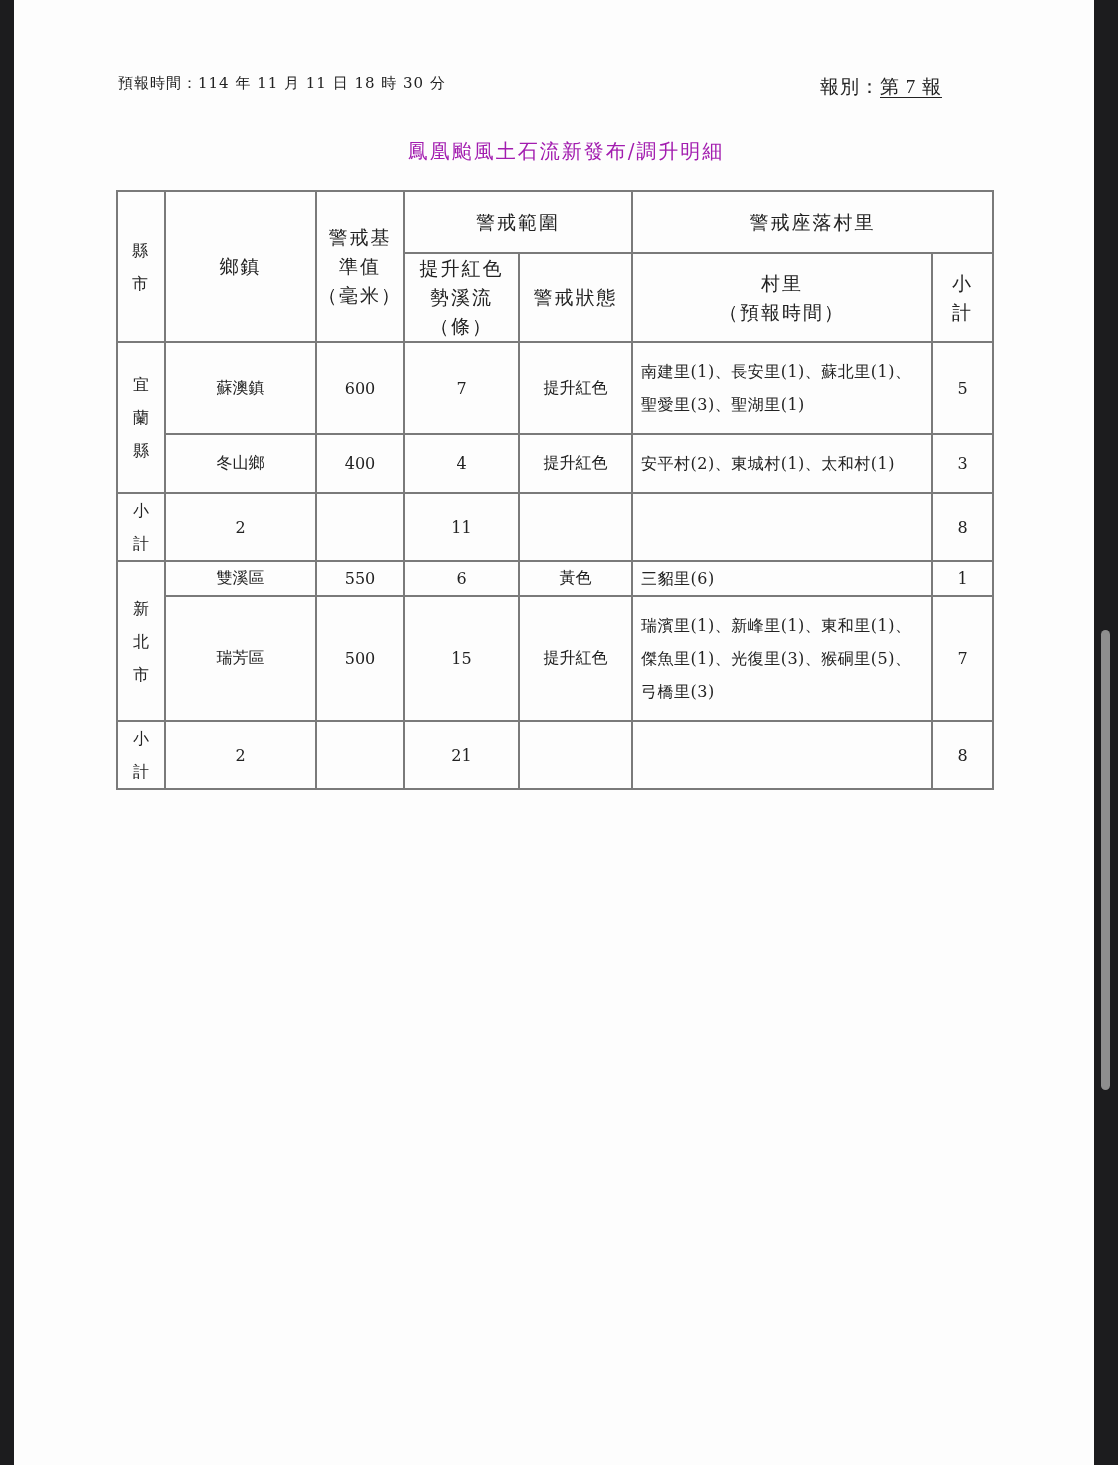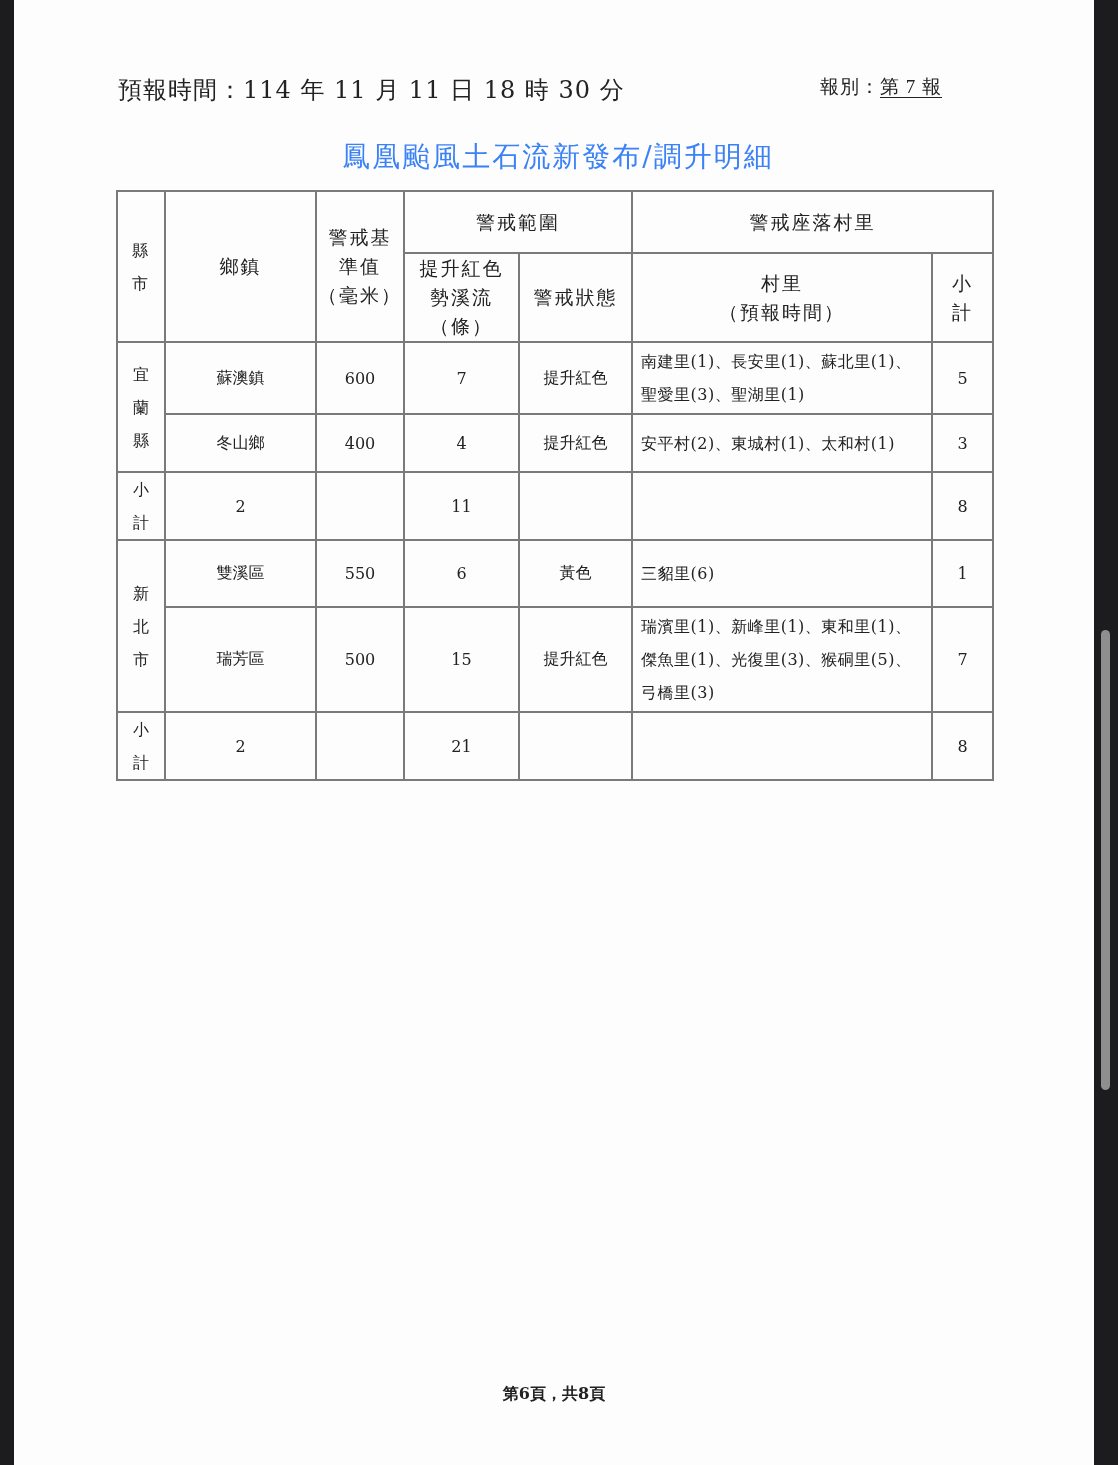--- a/index.html
+++ b/index.html
@@ -3,33 +3,33 @@
 <meta charset="utf-8">
 <style>
   html, body { margin:0; padding:0; }
   body {
     width:1118px; height:1465px; background:#1c1c1e; position:relative; overflow:hidden;
     font-family: "DejaVu Serif", "Liberation Serif", serif; color:#222;
   }
   .page {
     position:absolute; left:14px; top:0; width:1080px; height:1465px; background:#fdfdfd;
   }
-  .hdr-left { position:absolute; left:104px; top:74px; font-size:24px; letter-spacing:1px; }
+  .hdr-left { position:absolute; left:104px; top:74px; font-size:15px; letter-spacing:1px; }
   .hdr-right { position:absolute; left:806px; top:74px; font-size:19px; letter-spacing:1px; }
   .hdr-right .u { text-decoration:underline; text-underline-offset:4px;font-family:Liberation Serif, serif; }
-  .title { position:absolute; left:4px; width:1080px; top:138px; text-align:center; font-size:28px; letter-spacing:2px; color:#3b82f6; }
+  .title { position:absolute; left:12px; width:1080px; top:138px; text-align:center; font-size:20px; letter-spacing:2px; color:#a21caf; }
   table {
     position:absolute; left:102px; top:190px; border-collapse:collapse; table-layout:fixed;
     width:876px; font-size:16px;
   }
   td, th { border:2px solid #7a7a7a; text-align:center; vertical-align:middle; font-weight:normal; padding:0; }
   th { font-size:19px; line-height:29px; letter-spacing:2px; }
   .vert { writing-mode: horizontal-tb; line-height:33px; font-size:16px; }
   .vert span { display:block; }
-  .villages { text-align:left; padding:2px 8px; line-height:33px; font-size:16px; letter-spacing:0.5px; }
+  .villages { text-align:left; padding:12px 8px; line-height:33px; font-size:16px; letter-spacing:0.5px; }
   .footer { position:absolute; left:0; width:1080px; top:1384px; text-align:center; font-size:16px; font-weight:bold; }
   .scroll-track { position:absolute; left:1094px; top:0; width:24px; height:1465px; background:#1c1c1e; }
   .scroll-thumb { position:absolute; left:1101px; top:630px; width:9px; height:460px; background:#8e8e8e; border-radius:5px; }
 </style>
 </head>
 <body>
 
 <div class="page">
   <div class="hdr-left">
     <span>預報時間：</span><span>114 年 11 月 11 日 18 時 30 分</span>
@@ -118,21 +118,21 @@
     <tr style="height:33px">
       <td rowspan="2" class="vert">
             <span>新</span>
             <span>北</span>
             <span>市</span>
           </td>
       <td>雙溪區</td>
       <td>550</td>
       <td>6</td>
       <td>黃色</td>
-      <td class="villages" style="padding:16px 8px">三貂里(6)</td>
+      <td class="villages" style="padding:0 8px">三貂里(6)</td>
       <td>1</td>
     </tr>
     <tr style="height:99px">
       <td>瑞芳區</td>
       <td>500</td>
       <td>15</td>
       <td>提升紅色</td>
       <td class="villages">瑞濱里(1)、新峰里(1)、東和里(1)、傑魚里(1)、光復里(3)、猴硐里(5)、弓橋里(3)</td>
       <td>7</td>
     </tr>
@@ -144,17 +144,16 @@
       <td>2</td>
       <td></td>
       <td>21</td>
       <td></td>
       <td></td>
       <td>8</td>
     </tr>
   </tbody>
     </table>
 
-  <div class="footer">第6頁，共8頁</div>
 </div>
 
 <div class="scroll-track"></div>
 <div class="scroll-thumb"></div>
 
 </body></html>

